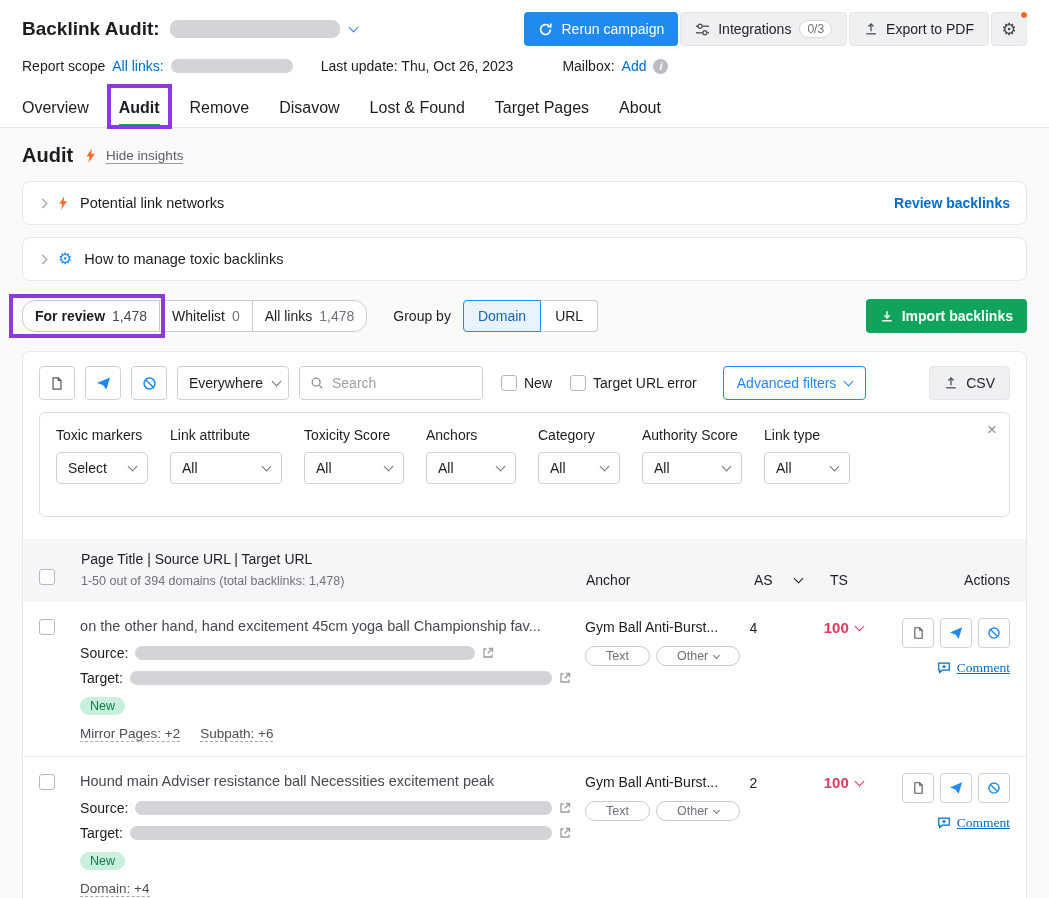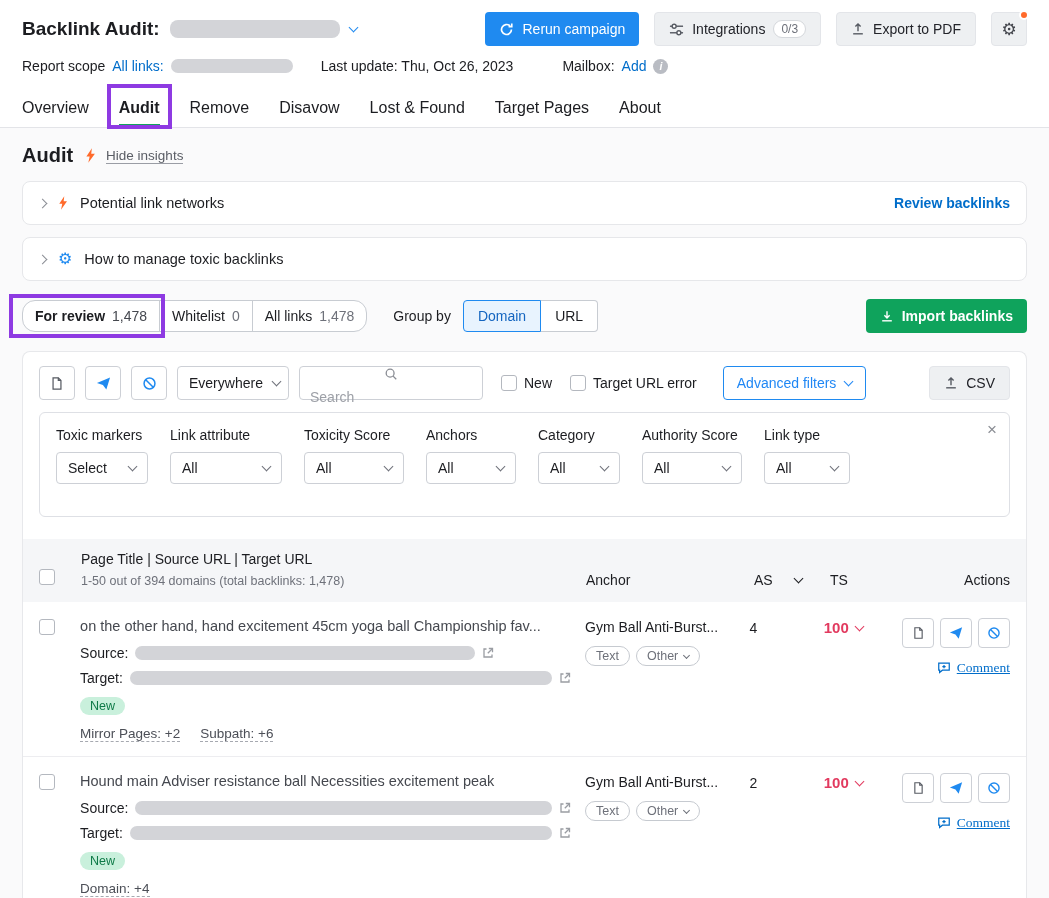--- a/index.html
+++ b/index.html
@@ -8,21 +8,21 @@
   .chev { display:inline-block; width:7px; height:7px; border-right:1.6px solid currentColor; border-bottom:1.6px solid currentColor; transform:rotate(45deg); flex:none; margin-top:-3px; }
   .chev-r { transform:rotate(-45deg); margin-top:0; }
   .chev-sm { width:5px; height:5px; margin-top:-2px; }
   .redact { display:inline-block; background:#d3d4d8; border-radius:8px; height:14px; }
   svg { display:block; }
 
   
   .topbar { display:flex; justify-content:space-between; align-items:center; padding:12px 22px 0; }
   .tb-left { display:flex; align-items:center; gap:10px; }
   .page-title { font-size:19px; font-weight:bold; }
-  .tb-right { display:flex; align-items:center; gap:15px;border-radius:7px; }
+  .tb-right { display:flex; align-items:center; gap:2px;border-radius:7px; }
   .btn { display:inline-flex; align-items:center; gap:8px; height:34px; padding:0 14px; border-radius:4px; border:none; font-size:14px; font-family:inherit; cursor:pointer; white-space:nowrap; }
   .btn-blue { background:#1f8af0; color:#fff; }
   .btn-gray { background:#eef0f2; color:#23242a; border:1px solid #e3e5e9; }
   .badge-pill { background:#fff; border:1px solid #d5d8dc; color:#6e717a; border-radius:9px; font-size:12px; padding:1px 7px; }
   .gear-btn { position:relative; width:36px; justify-content:center; padding:0; }
   .gear-glyph { font-size:17px; color:#43454c; line-height:1; }
   .notif-dot { position:absolute; top:-3px; right:-3px; width:10px; height:10px; border-radius:50%; background:#ff6a2b; border:2px solid #fff; }
 
   
   .scope-row { display:flex; align-items:center; gap:7px; padding:12px 22px 14px; }
@@ -65,21 +65,21 @@
   .gb-item.last { border-left:none; border-radius:0 4px 4px 0; }
   .btn-green { background:#0fa35c; color:#fff; font-weight:bold; margin-left:auto; }
 
   
   .card { background:#fff; border:1px solid #e7e8eb; border-bottom:none; border-radius:8px 8px 0 0; padding-top:14px; }
   .toolbar { display:flex; align-items:center; gap:10px; margin:0 16px; }
   .icon-btn { width:36px; height:34px; border:1px solid #cdd0d6; border-radius:4px; background:#fff; display:flex; align-items:center; justify-content:center; cursor:pointer; }
   .ic-gray { color:#565a62; } .ic-blue { color:#1f8af0; }
   .select { display:flex; align-items:center; justify-content:space-between; gap:10px; height:34px; border:1px solid #cdd0d6; border-radius:4px; background:#fff; padding:0 11px; cursor:pointer; color:#1c1d21; }
   .sel-chev { color:#6e717a; }
-  .search { display:flex; align-items:center; gap:8px; height:34px; width:184px; border:1px solid #cdd0d6; border-radius:4px; padding:0 10px; color:#8a8d94; background:#fff;flex-direction:column; }
+  .search { display:flex; align-items:center; gap:8px; height:34px; width:184px; border:1px solid #cdd0d6; border-radius:4px; padding:0 10px; color:#8a8d94; background:#fff; }
   .search input { border:none; outline:none; width:100%; font:inherit; color:#1c1d21; background:transparent; }
   .search input::placeholder { color:#9da0a7; }
   .cb-label { display:flex; align-items:center; gap:7px; margin-left:8px; cursor:pointer; }
   .cbx { appearance:none; width:16px; height:16px; border:1px solid #b4b8bf; border-radius:3px; background:#fff; flex:none; cursor:pointer; }
   .adv-btn { display:flex; align-items:center; gap:9px; height:34px; padding:0 13px; border:1px solid #1f8af0; color:#1f87f5; border-radius:4px; background:#fff; margin-left:16px; cursor:pointer; }
   .csv-btn { margin-left:auto; }
 
   
   .filters { position:relative; margin:12px 16px 0; border:1px solid #dee0e5; border-radius:6px; background:#fff; padding:14px 16px 32px; display:flex; gap:22px; }
   .fgroup-label { display:block; margin-bottom:9px; }
@@ -98,21 +98,21 @@
   .th-as { display:flex; align-items:center; gap:22px; }
   .trow { display:flex; padding:16px 16px 14px; border-bottom:1px solid #ededf0; background:#fff; align-items:flex-start; }
   .rtitle { color:#45484f; margin-bottom:11px; font-size:14.5px; }
   .srcline { display:flex; align-items:center; gap:7px; margin-bottom:9px; }
   .ext-ic { color:#9a9da3; }
   .badge-new { background:#c9f0dc; color:#0e7a47; border-radius:10px; padding:2px 10px; font-size:12.5px; display:inline-block; margin:2px 0 11px; }
   .rlinks { display:flex; gap:20px; }
   .rlink { color:#4c4f57; border-bottom:1px dashed #a6a9b0; font-size:13.5px; cursor:pointer; }
   .anchor-txt { margin:1px 0 11px; }
   .tags { display:flex; gap:6px; }
-  .tag { border:1px solid #c6cad0; color:#6e717a; border-radius:10px; padding:2px 10px; font-size:12.5px; display:inline-flex; align-items:center; gap:6px; }
+  .tag { border:1px solid #c6cad0; color:#6e717a; border-radius:10px; padding:2px 20px; font-size:12.5px; display:inline-flex; align-items:center; gap:6px; }
   .as-val { padding-top:2px; }
   .ts-val { display:flex; align-items:center; gap:7px; color:#e23a5f; font-weight:bold; font-size:15px; padding-top:1px; cursor:pointer; }
   .abtns { display:flex; gap:6px; }
   .abtn { width:32px; height:30px; border:1px solid #cdd0d6; border-radius:4px; background:#fff; display:flex; align-items:center; justify-content:center; cursor:pointer; }
   .comment { display:flex; gap:6px; align-items:center; color:#006dca; margin-top:12px; font-size:13.5px; cursor:pointer; }
   .comment-label { text-decoration:underline;font-family:Liberation Serif, serif; }
   .faded { opacity:0.35; }
 </style>
 </head>
 <body>
@@ -312,21 +312,21 @@
               <path d="M2.5 13.5h11" stroke="#565a62" stroke-width="1.6"></path>
             </svg>
           </span>
         <span>CSV</span>
       </button>
     </div>
 
     <div class="filters">
       <div>
         <span class="fgroup-label">Toxic markers</span>
-        <div class="select fsel" style="width:92px;">
+        <div class="select fsel" style="width:92px;border-radius:6px;">
           <span>Select</span>
             <span class="chev sel-chev"></span>
         </div>
       </div>
       <div>
         <span class="fgroup-label">Link attribute</span>
         <div class="select fsel" style="width:112px;">
           <span>All</span>
             <span class="chev sel-chev"></span>
         </div>

